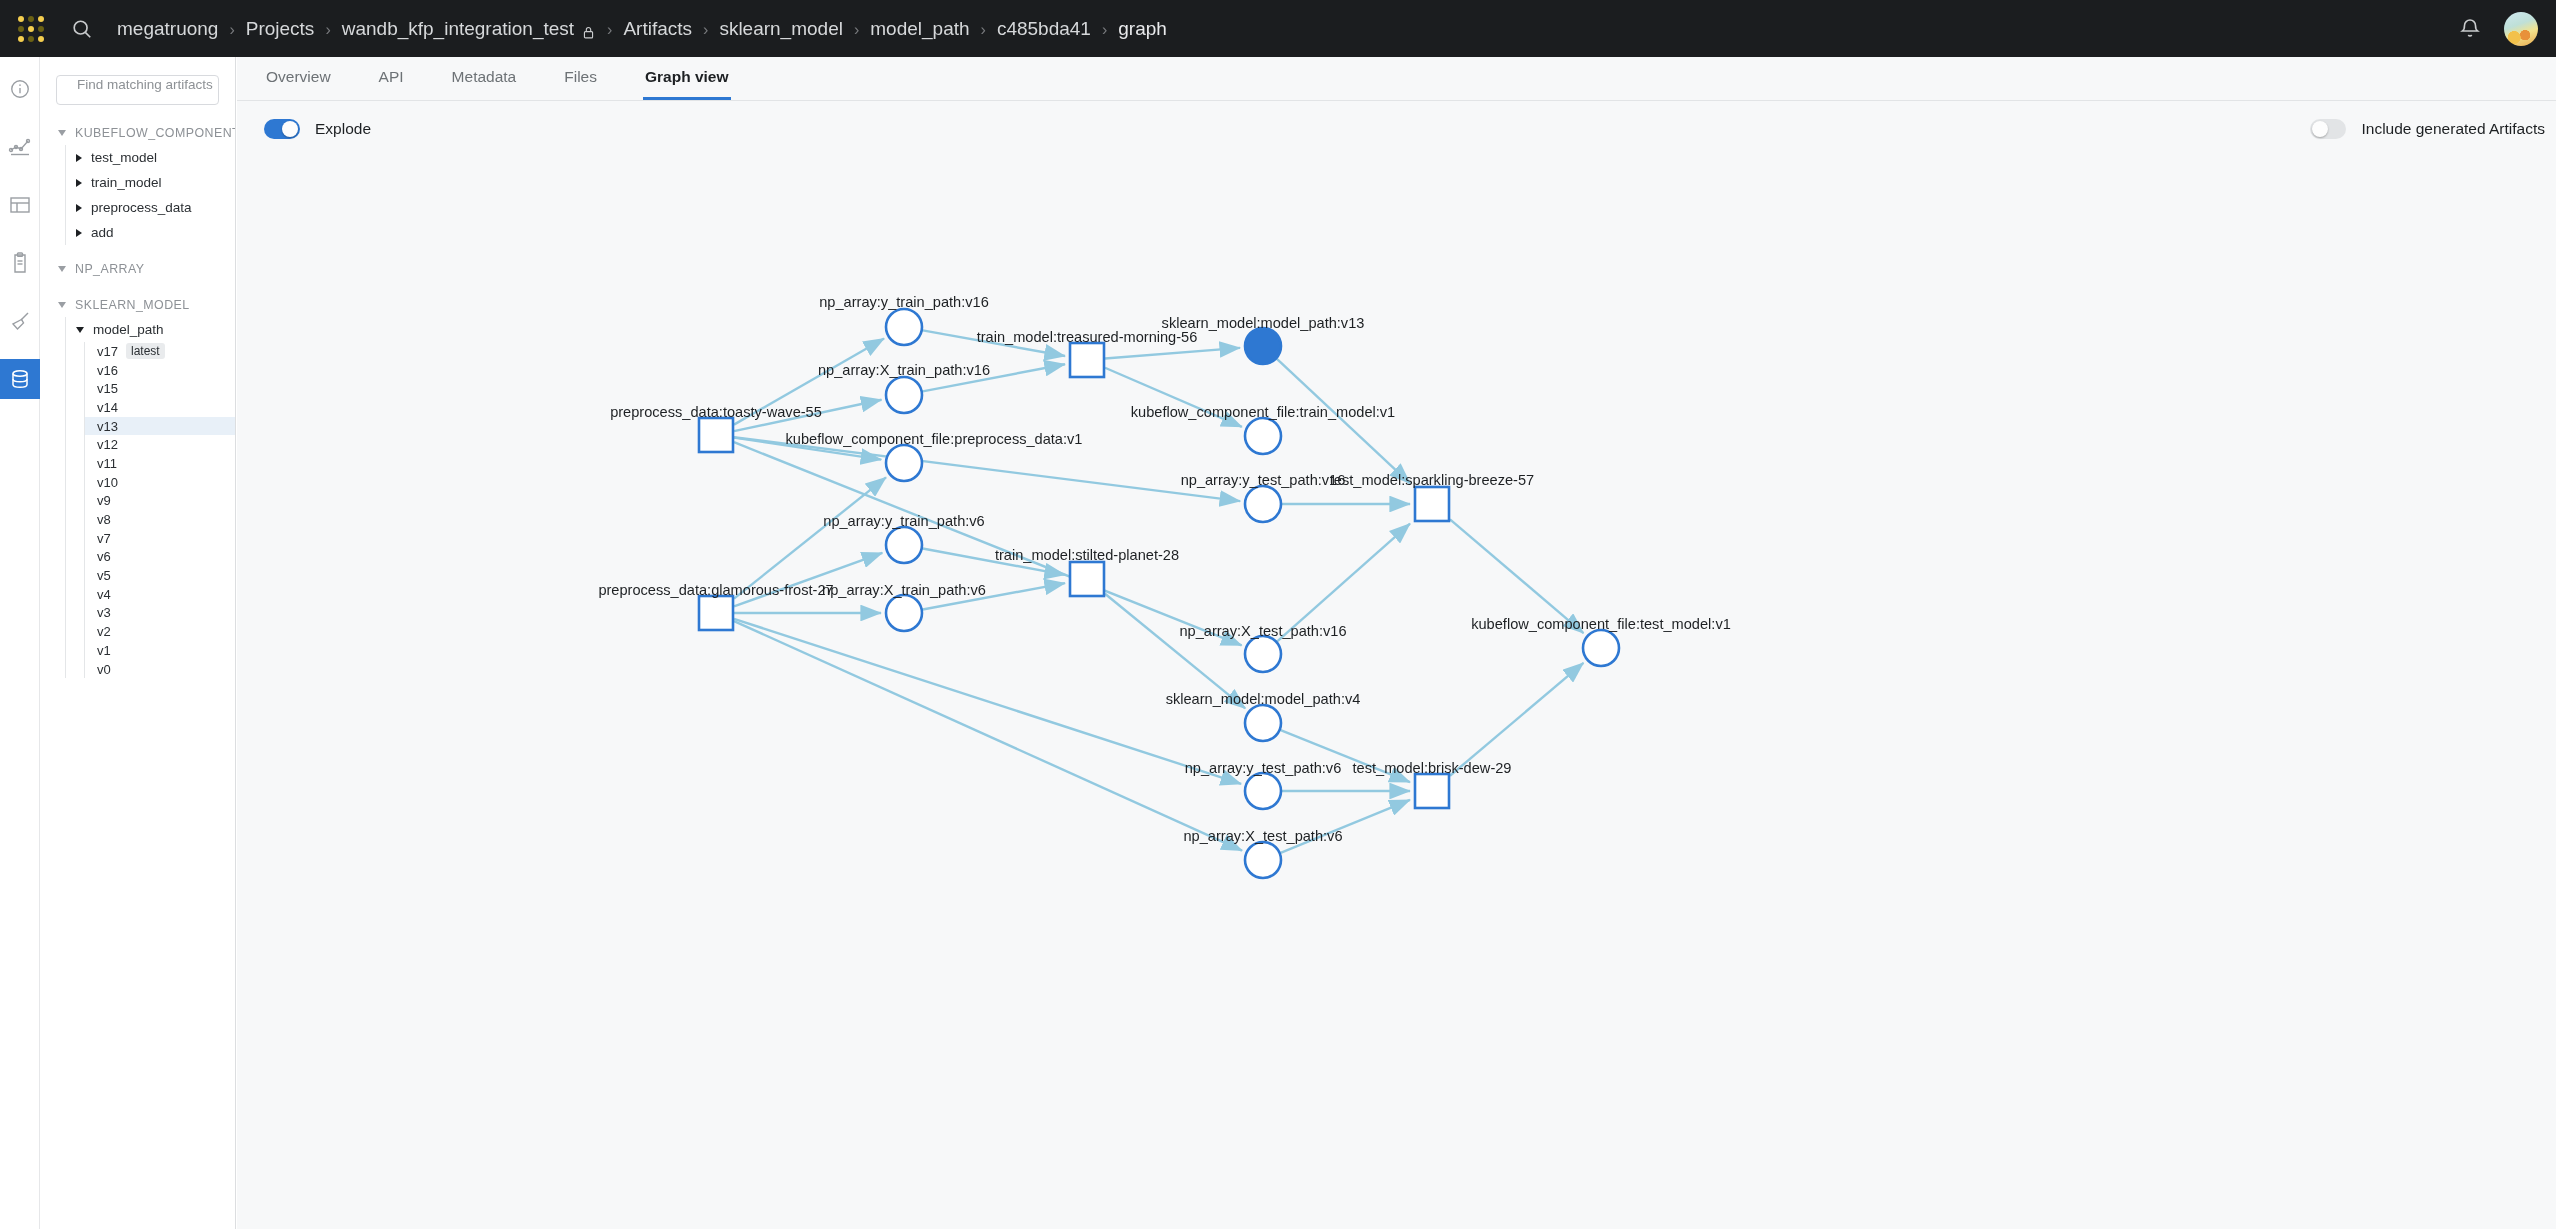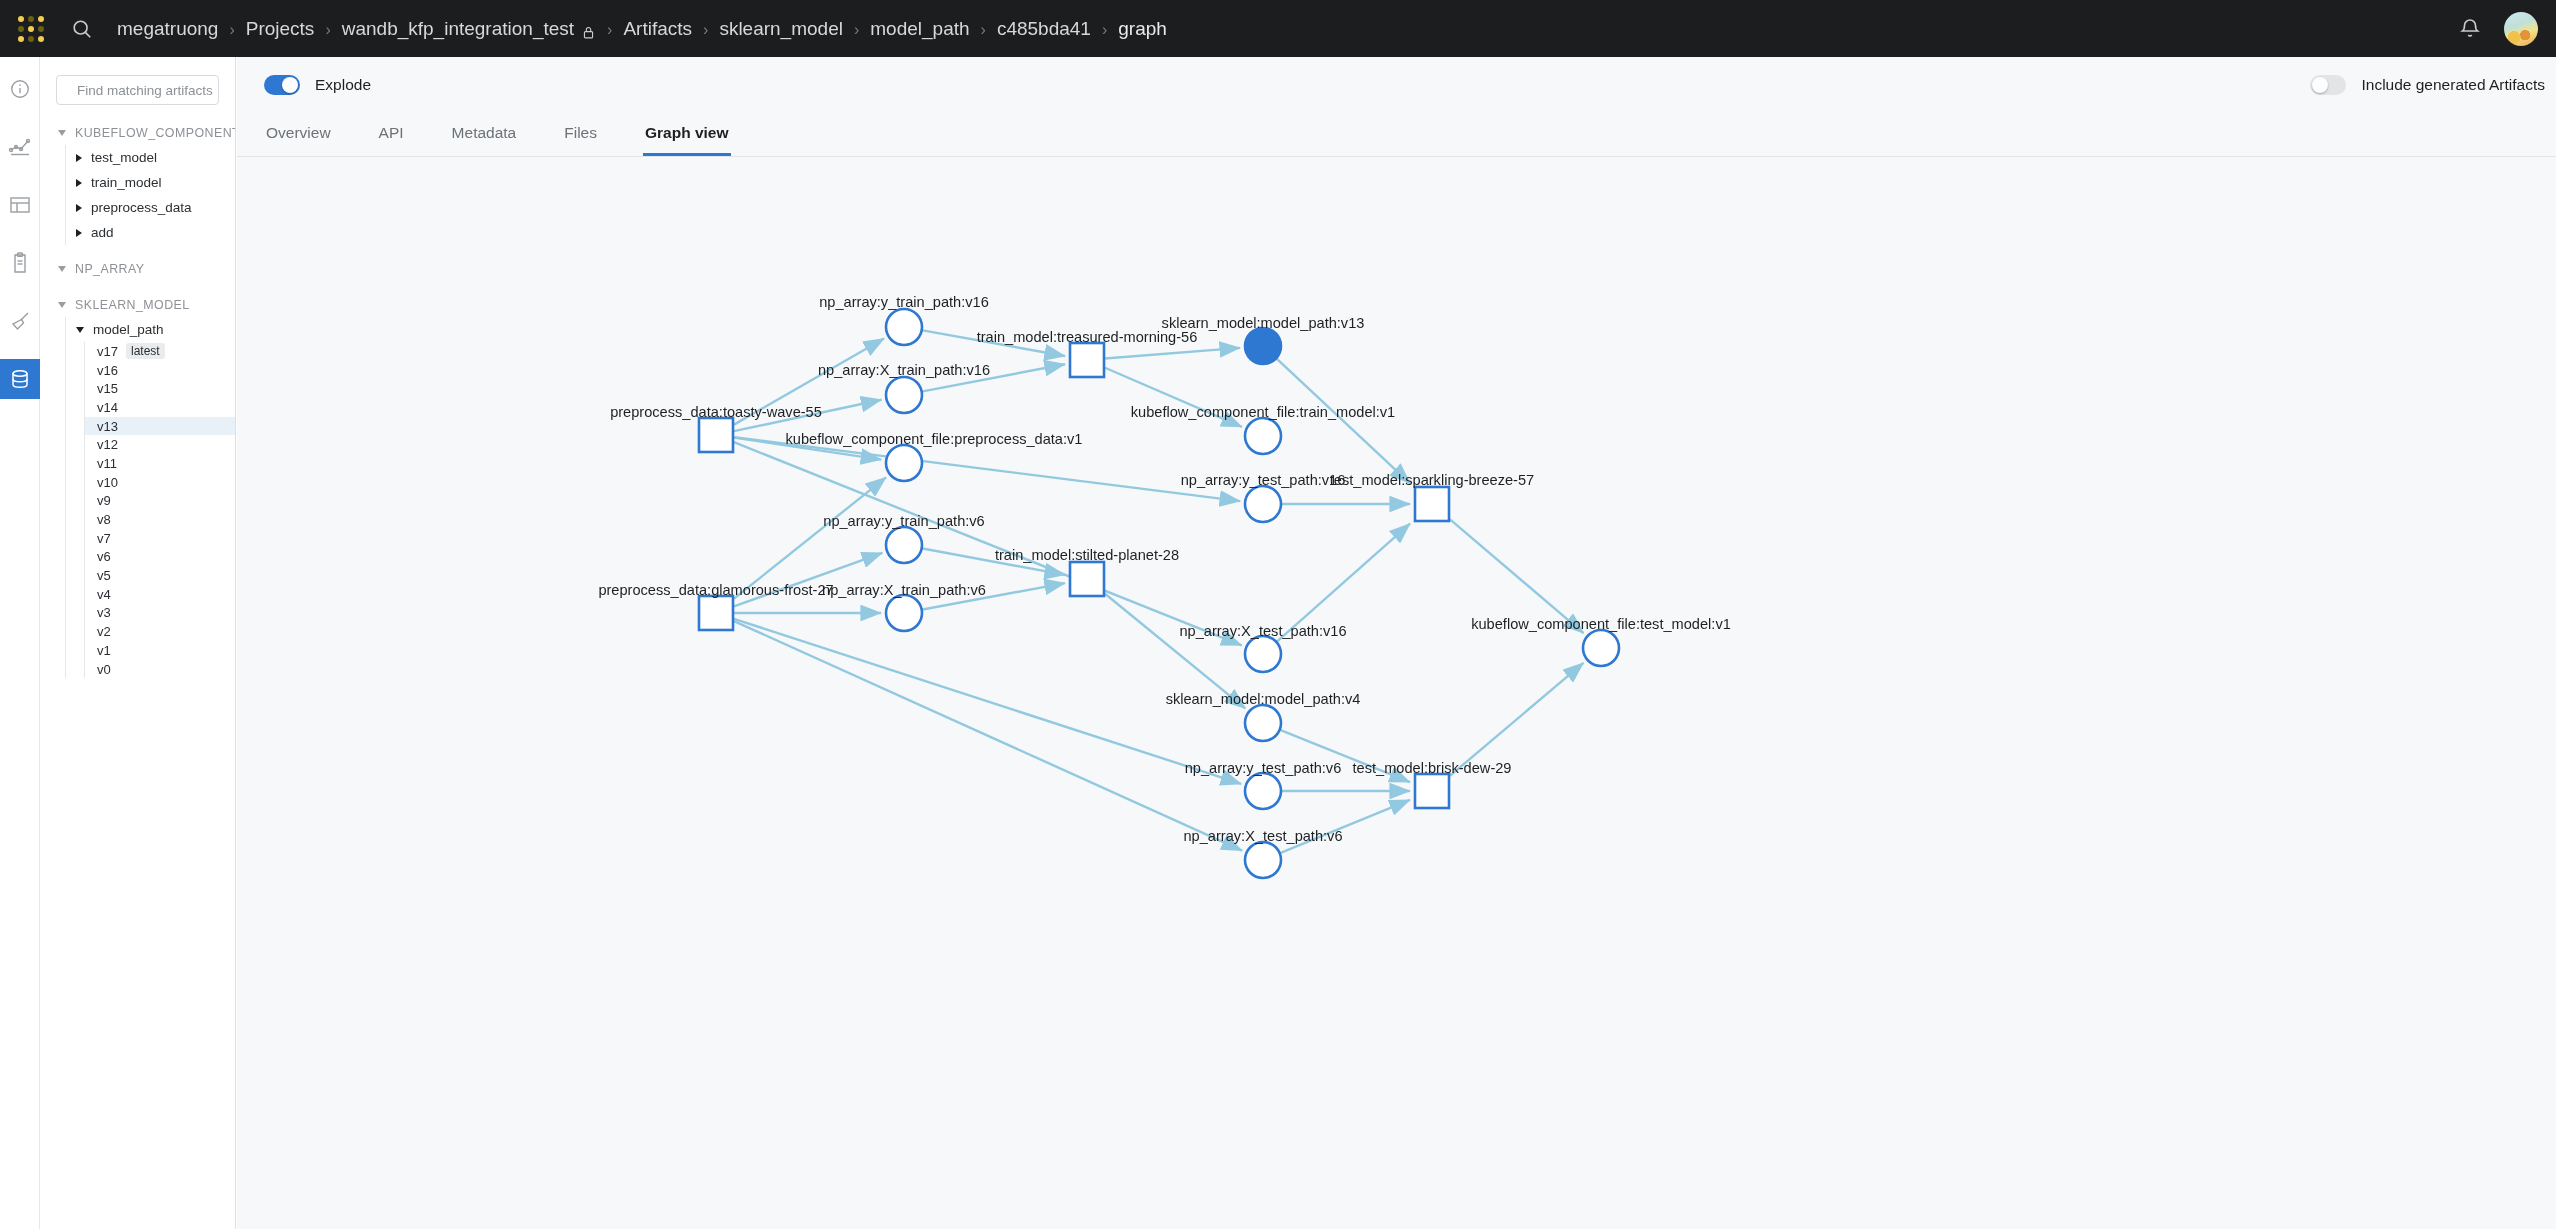--- a/index.html
+++ b/index.html
@@ -80,21 +80,21 @@
     width: 196px; height: 1172px;
     background: #ffffff;
     border-right: 1px solid #dcdee0;
     overflow: hidden;
   }
   #search-wrap {
     margin: 18px 16px 0 16px;
     height: 30px;
     border: 1px solid #d8dade;
     border-radius: 4px;
-    display: flex; align-items: center;
+    display: flex; align-items: flex-start;
     padding: 0 11px;
   }
   #search-input {
     border: none; outline: none;
     font-size: 13.5px; color: #2b2f33;
     font-family: "Liberation Sans", sans-serif;
     margin-left: 7px;
     width: 140px; background: transparent;
   }
   #search-input::placeholder { color: #8d9195; }
@@ -398,42 +398,42 @@
           <div class="version-row">
             <span>v0</span>
           </div>
         </div>
       </div>
       <div style="height: 12px;"></div>
     </div>
 </div>
 
 <div id="main">
-  <div id="controls">
-    <div class="toggle-group">
-      <div class="toggle on">
-        <div class="knob"></div>
-      </div>
-      <span class="toggle-label">Explode</span>
-    </div>
-    <div id="right-toggle" class="toggle-group">
-      <div class="toggle">
-        <div class="knob"></div>
-      </div>
-      <span class="toggle-label">Include generated Artifacts</span>
-    </div>
-  </div>
-
   <div id="tabs">
       <div class="tab">Overview</div>
       <div class="tab">API</div>
       <div class="tab">Metadata</div>
       <div class="tab">Files</div>
       <div class="tab active">Graph view</div>
     </div>
+
+  <div id="controls">
+    <div class="toggle-group">
+      <div class="toggle on">
+        <div class="knob"></div>
+      </div>
+      <span class="toggle-label">Explode</span>
+    </div>
+    <div id="right-toggle" class="toggle-group">
+      <div class="toggle">
+        <div class="knob"></div>
+      </div>
+      <span class="toggle-label">Include generated Artifacts</span>
+    </div>
+  </div>
 
   <div id="graph-wrap">
     <svg id="graph-svg" width="2319" height="1072">
         <defs>
           <marker id="ah" markerWidth="9" markerHeight="7" refX="8.6" refY="3.5" orient="auto" markerUnits="strokeWidth">
             <polygon points="0,0 9,3.5 0,7" fill="#92c9e0"></polygon>
           </marker>
         </defs>
         <line x1="474" y1="267.6595744680851" x2="624.0565725231723" y2="181.4568625930712" stroke="#92c9e0" stroke-width="2.4" marker-end="url(#ah)"></line>
         <line x1="474" y1="274.17021276595744" x2="621.5035636333488" y2="242.78647582269176" stroke="#92c9e0" stroke-width="2.4" marker-end="url(#ah)"></line>

